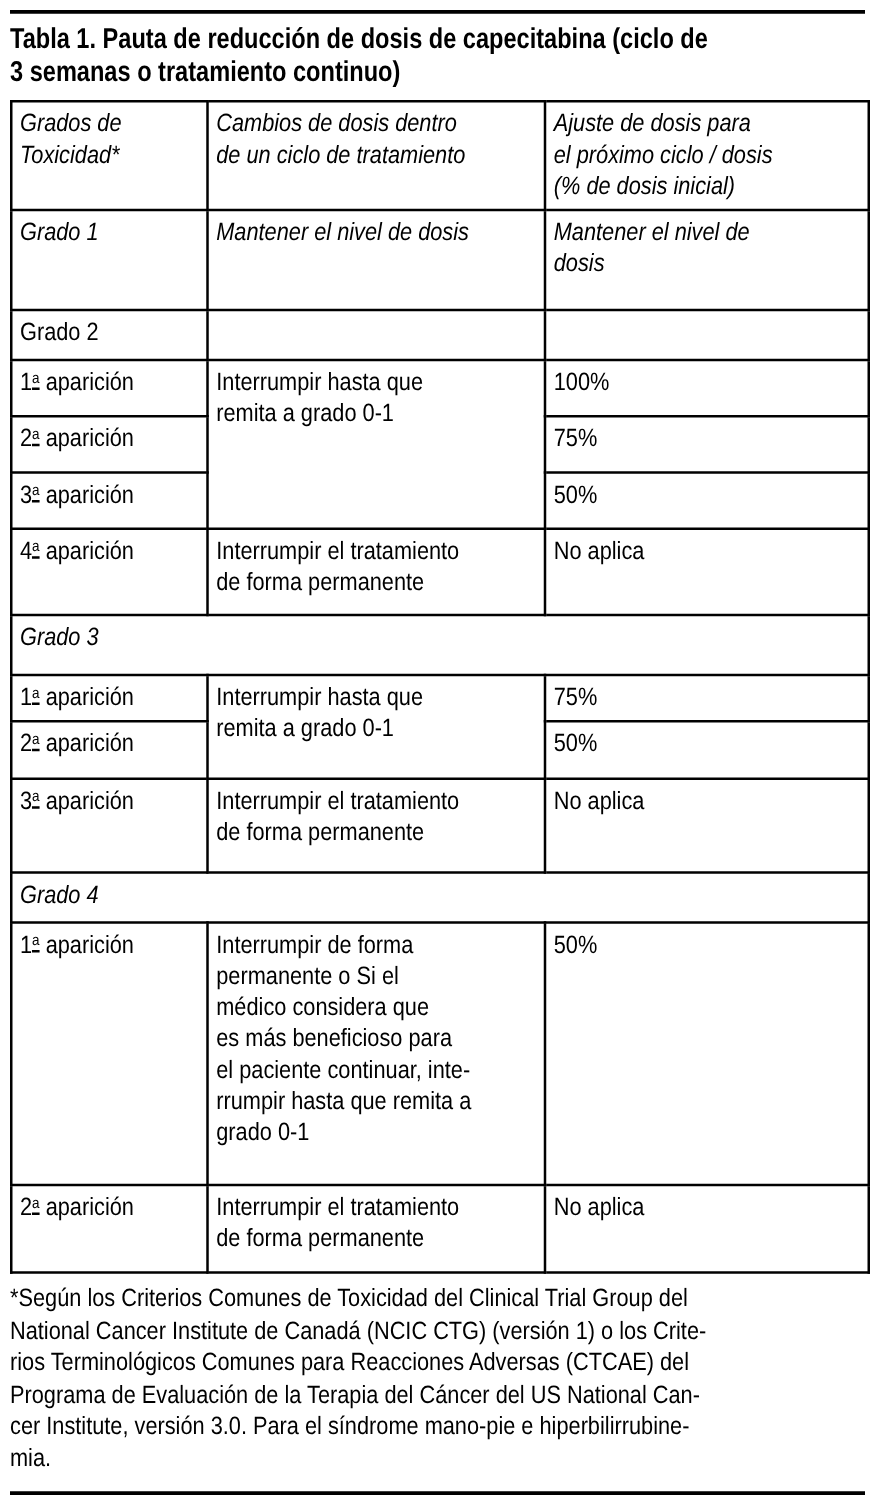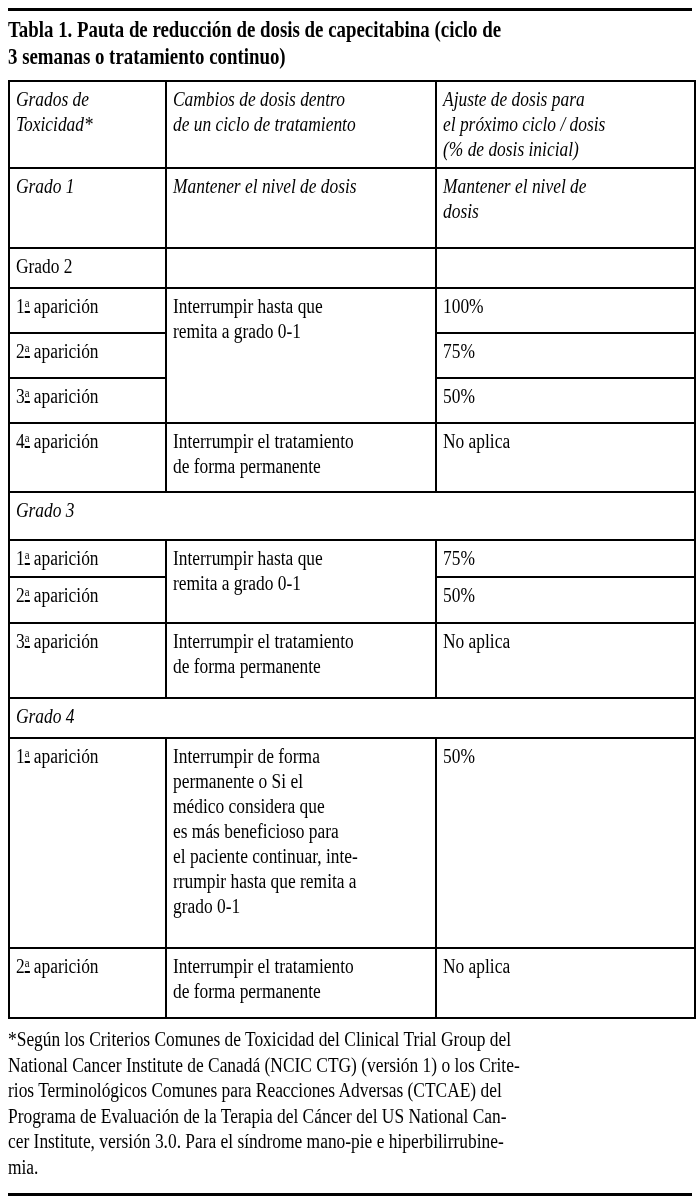--- a/index.html
+++ b/index.html
@@ -1,19 +1,19 @@
 <!DOCTYPE html>
 <html><head>
 <meta charset="utf-8">
 <style>
   html, body { margin: 0; padding: 0; background: #ffffff; }
   .page {
     width: 700px; height: 1204px; box-sizing: border-box;
     padding: 0 8px; background: #ffffff; color: #000000;
-    font-family: Liberation Serif, serif;
+    font-family: Liberation Sans, sans-serif;
     overflow: hidden;
   }
   .rule { height: 3px; background: #000000; }
   .rule-top { margin-top: 8px; }
   .rule-bottom { margin-top: 13px; }
   .title {
     margin: 6px 0 0 0;
     font-weight: bold; font-size: 23px; line-height: 26.5px;
     white-space: pre-line;
     transform: scaleX(0.82); transform-origin: 0 0; width: 122%;

